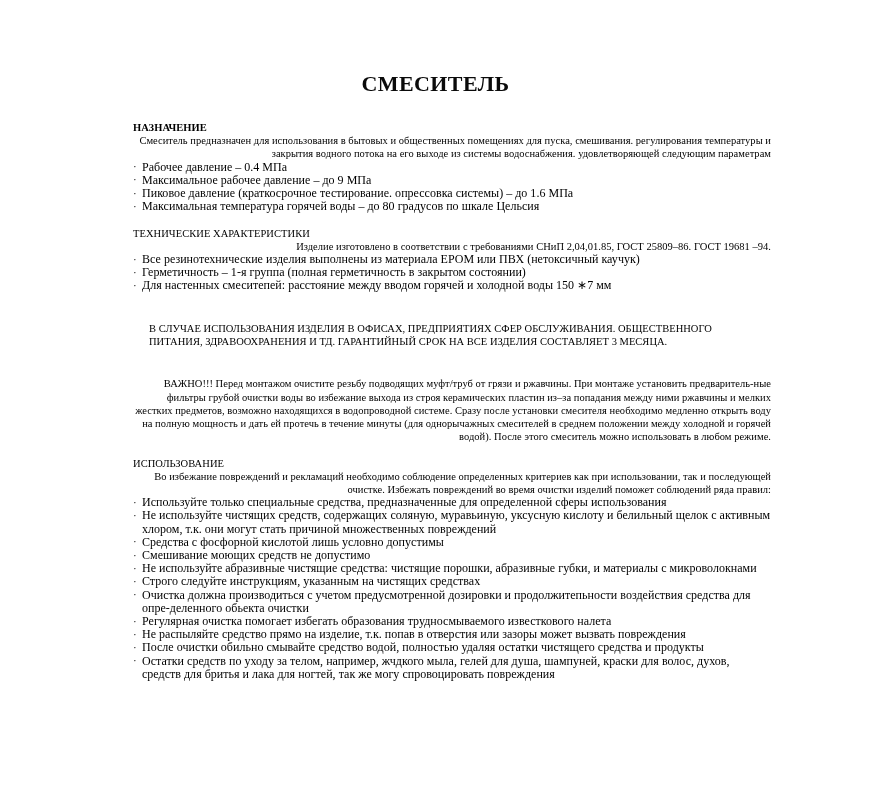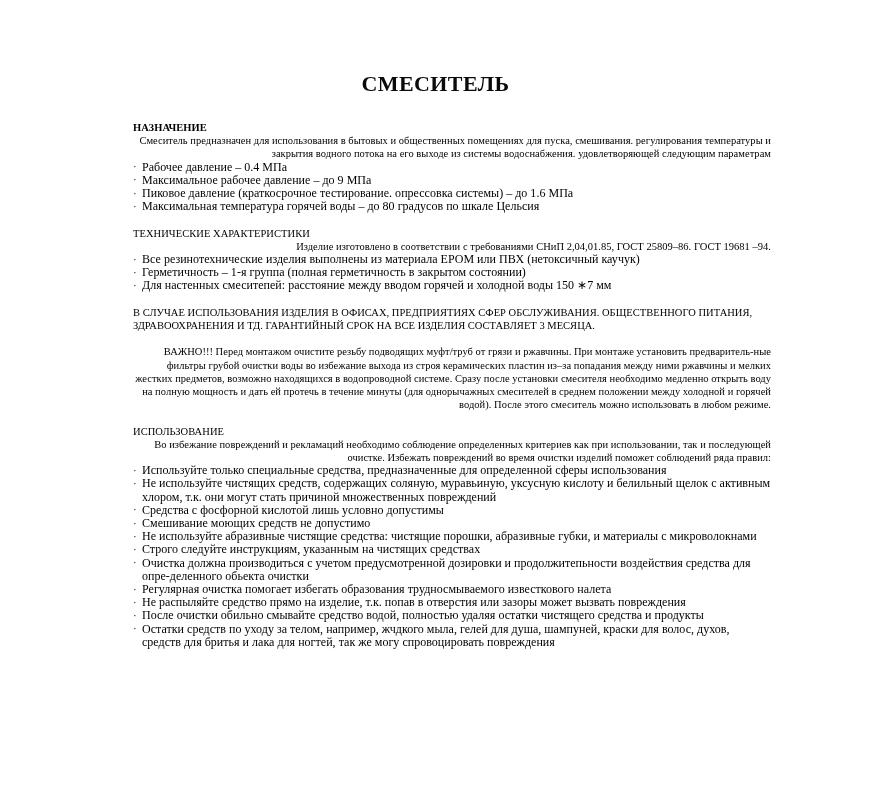--- a/index.html
+++ b/index.html
@@ -73,21 +73,21 @@
     font-size: 11px;
     line-height: 13.2px;
   }
   .gap-block {
     height: 13.2px;
   }
   .upper-para {
     font-size: 10.5px;
     line-height: 13.2px;
     letter-spacing: 0.02px;
-    margin: 0;
+    margin: 16px;
   }
 </style>
 </head>
 <body>
 
 <div class="page">
 
   <div class="doc-title">СМЕСИТЕЛЬ</div>
 
   <div class="content">

